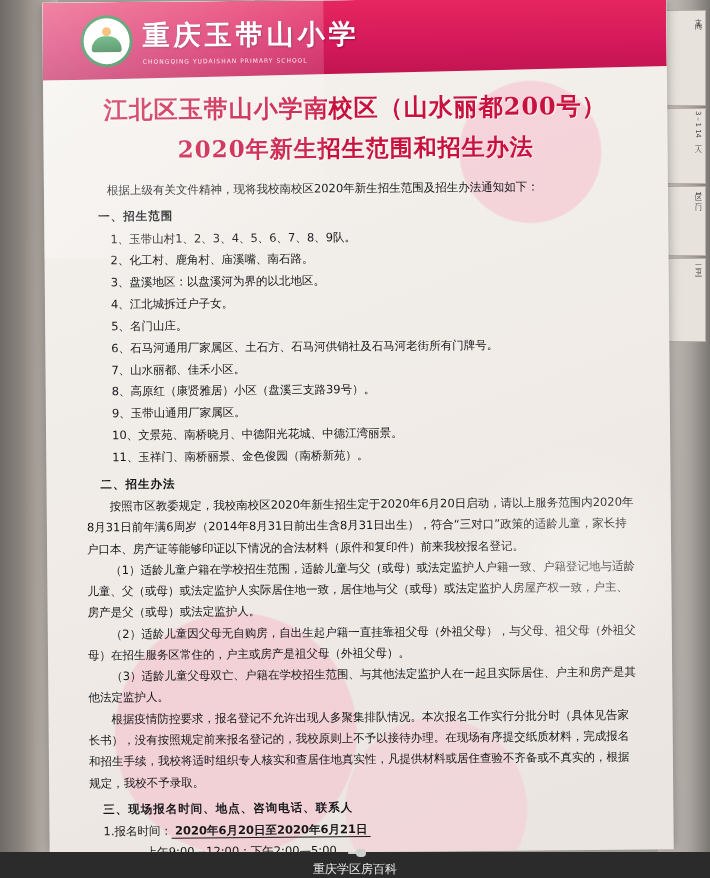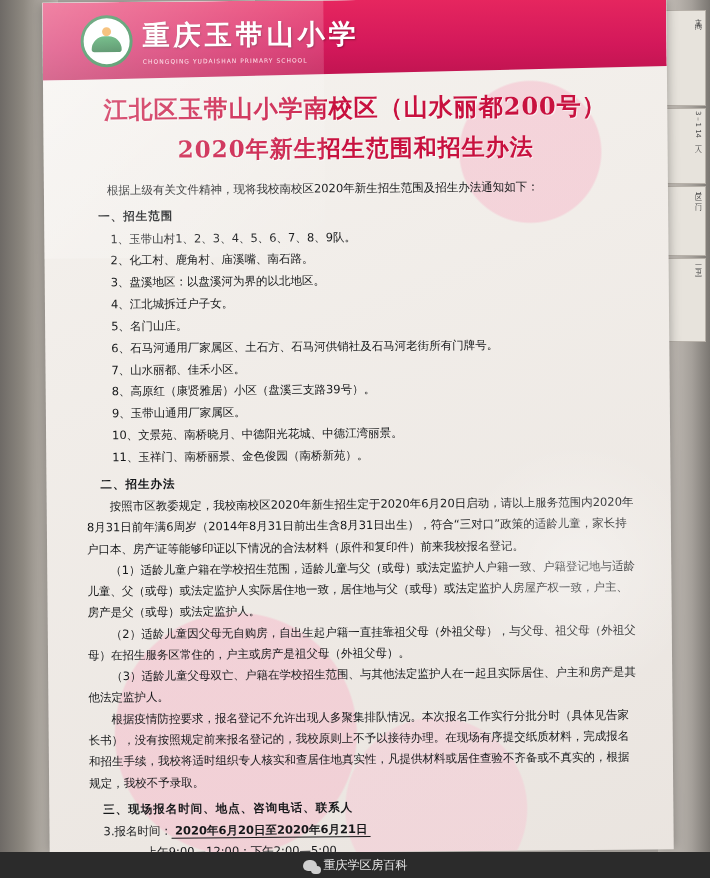--- a/index.html
+++ b/index.html
@@ -62,21 +62,21 @@
   .sec-h{font-weight:bold;margin:5px 0 1px 14px;letter-spacing:1px;}
   ol.list{list-style:none;margin:0;padding:0 0 0 26px;}
   ol.list li{margin:0;line-height:1.9;}
   .u{border-bottom:1px solid #16181a;padding:0 3px;}
   .bold{font-weight:bold;}
   .reg-line{margin-left:14px;}
   .reg-sub{margin-left:56px;}
 
   .footbar{
     position:absolute;left:0;bottom:0;width:710px;height:26px;
-    background:#2b2b2b;color:#e9e9e9;display:flex;align-items:center;justify-content:center;gap:7px;font-size:12px;
+    background:#2b2b2b;color:#e9e9e9;display:flex;align-items:center;justify-content:center;gap:7px;font-size:12px;flex-direction:column;
   }
   .wechat{width:14px;height:11px;background:#cfcfcf;border-radius:6px 6px 5px 5px;position:relative;}
   .wechat:after{content:"";position:absolute;right:-4px;bottom:-3px;width:10px;height:8px;background:#cfcfcf;border-radius:5px;}
 </style>
 </head>
 <body>
 
 <div class="bg-left"></div>
 <div class="bg-right">
   <div class="scrap s1">立 人 间</div>
@@ -123,21 +123,21 @@
 
     <div class="sec-h">二、招生办法</div>
     <div class="p-indent">按照市区教委规定，我校南校区2020年新生招生定于2020年6月20日启动，请以上服务范围内2020年8月31日前年满6周岁（2014年8月31日前出生含8月31日出生），符合“三对口”政策的适龄儿童，家长持户口本、房产证等能够印证以下情况的合法材料（原件和复印件）前来我校报名登记。</div>
     <div class="p-indent">（1）适龄儿童户籍在学校招生范围，适龄儿童与父（或母）或法定监护人户籍一致、户籍登记地与适龄儿童、父（或母）或法定监护人实际居住地一致，居住地与父（或母）或法定监护人房屋产权一致，户主、房产是父（或母）或法定监护人。</div>
     <div class="p-indent">（2）适龄儿童因父母无自购房，自出生起户籍一直挂靠祖父母（外祖父母），与父母、祖父母（外祖父母）在招生服务区常住的，户主或房产是祖父母（外祖父母）。</div>
     <div class="p-indent">（3）适龄儿童父母双亡、户籍在学校招生范围、与其他法定监护人在一起且实际居住、户主和房产是其他法定监护人。</div>
     <div class="p-indent">根据疫情防控要求，报名登记不允许出现人多聚集排队情况。本次报名工作实行分批分时（具体见告家长书），没有按照规定前来报名登记的，我校原则上不予以接待办理。在现场有序提交纸质材料，完成报名和招生手续，我校将适时组织专人核实和查居住地真实性，凡提供材料或居住查验不齐备或不真实的，根据规定，我校不予录取。</div>
 
     <div class="sec-h">三、现场报名时间、地点、咨询电话、联系人</div>
     <div class="reg-line">
-      <span>3.报名时间：</span><span class="u bold">2020年6月20日至2020年6月21日</span>
+      <span>1.报名时间：</span><span class="u bold">2020年6月20日至2020年6月21日</span>
     </div>
     <div class="reg-sub">上午9:00—12:00；下午2:00—5:00。</div>
 
   </div>
 
   <div class="glare"></div>
   <div class="glare2"></div>
 </div>
 
 <div class="footbar">

